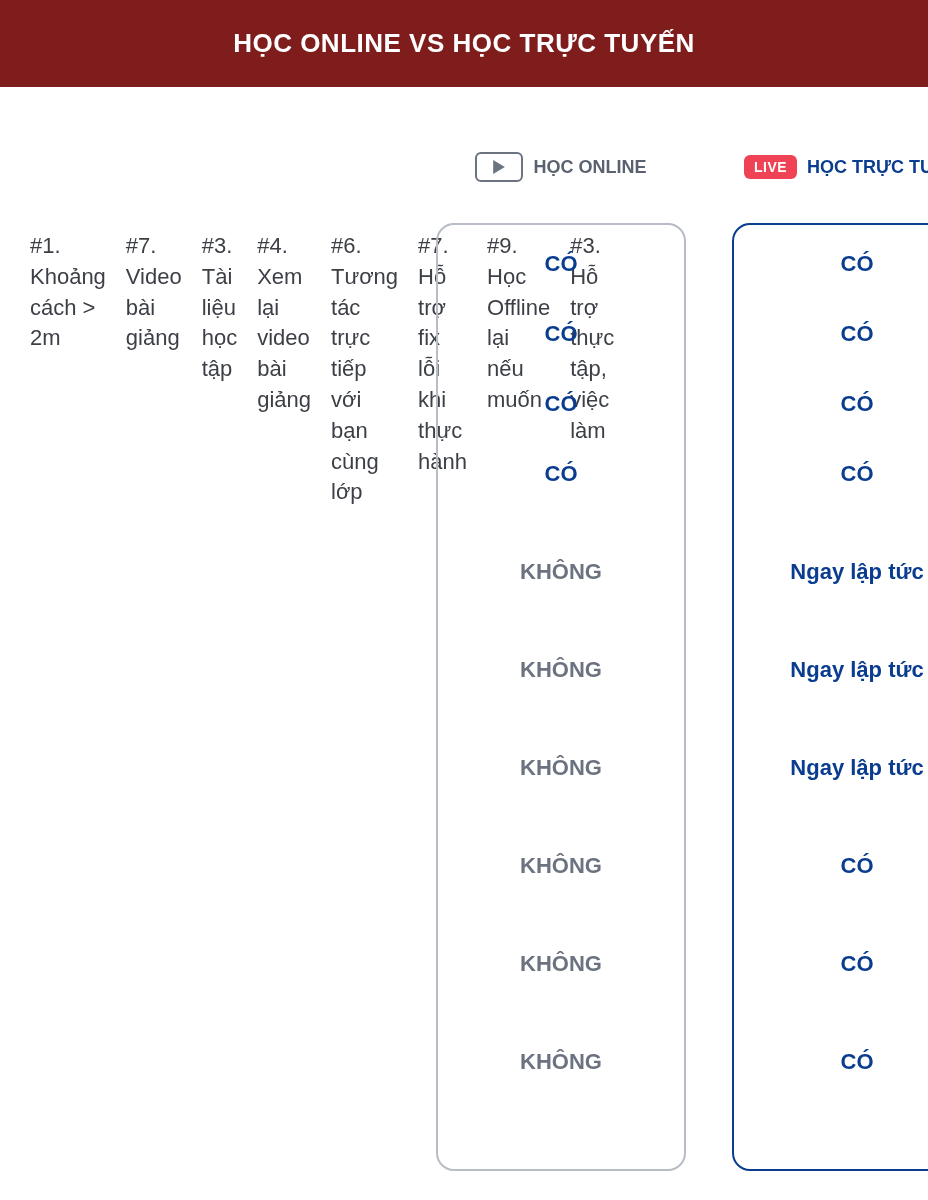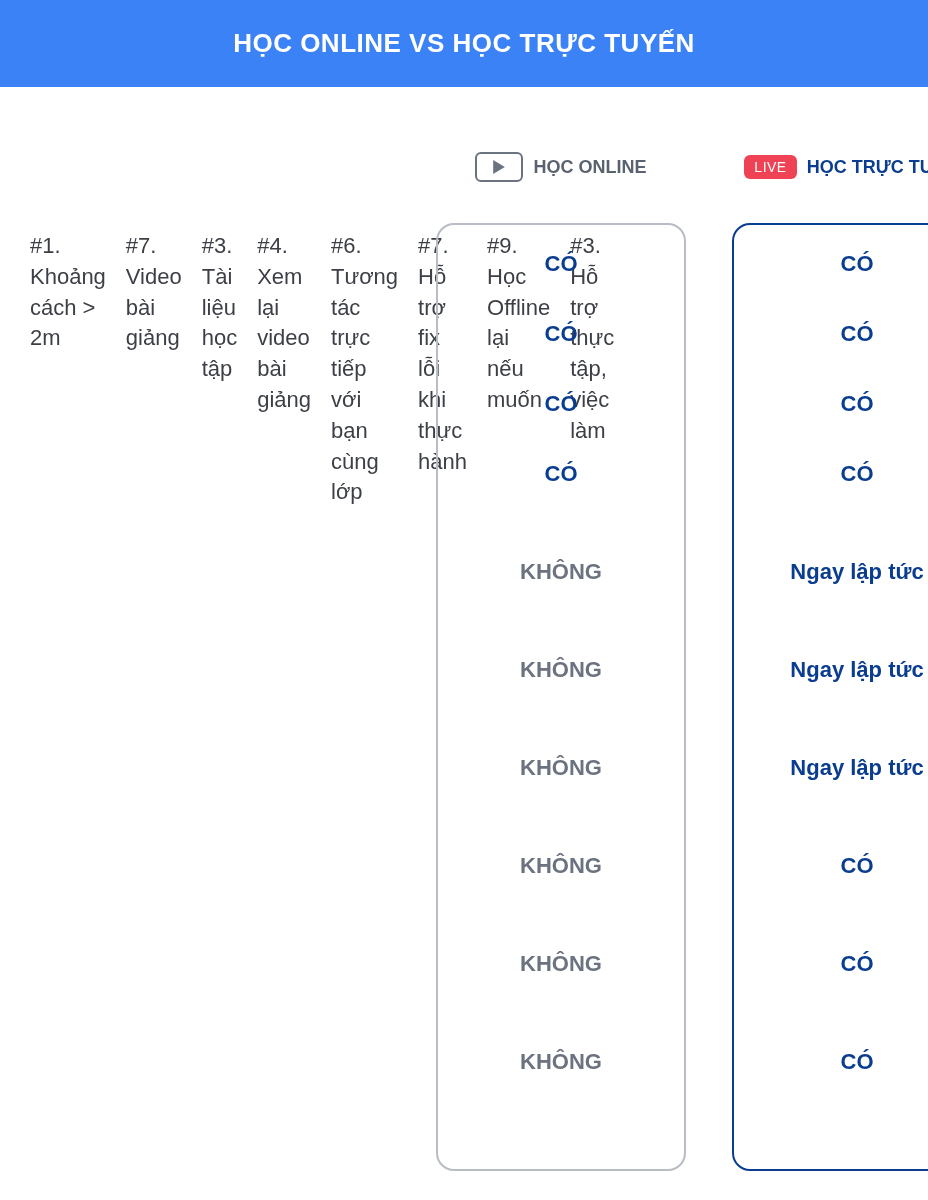--- a/index.html
+++ b/index.html
@@ -2,21 +2,21 @@
 <html><head>
 <meta charset="utf-8">
 <style>
   * { margin: 0; padding: 0; box-sizing: border-box; }
   body {
     font-family: "Segoe UI", Arial, sans-serif;
     background: #ffffff;
     width: 928px;
   }
   .header {
-    background: #3b82f6;
+    background: #7f1d1d;
     color: #ffffff;
     text-align: center;
     padding: 28px 10px;
     font-size: 26px;
     font-weight: 800;
     letter-spacing: 0.5px;
   }
   .content {
     padding: 60px 30px 30px 30px;
   }
@@ -41,21 +41,21 @@
     border: 2px solid #6b7280;
     border-radius: 6px;
     display: flex; align-items: center; justify-content: center;
     color: #6b7280;
   }
   .play-badge svg { width: 14px; height: 14px; fill: #6b7280; }
   .live-badge {
     background: #ef4255;
     color: #fff;
     font-size: 14px;
-    font-weight: 400;
+    font-weight: 700;
     padding: 4px 10px;
     border-radius: 6px;
     letter-spacing: 0.5px;
   }
   .col-box {
     border: 2px solid #b8bcc4;
     border-radius: 18px;
     padding: 24px 10px;
     display: flex;
     flex-direction: column;

